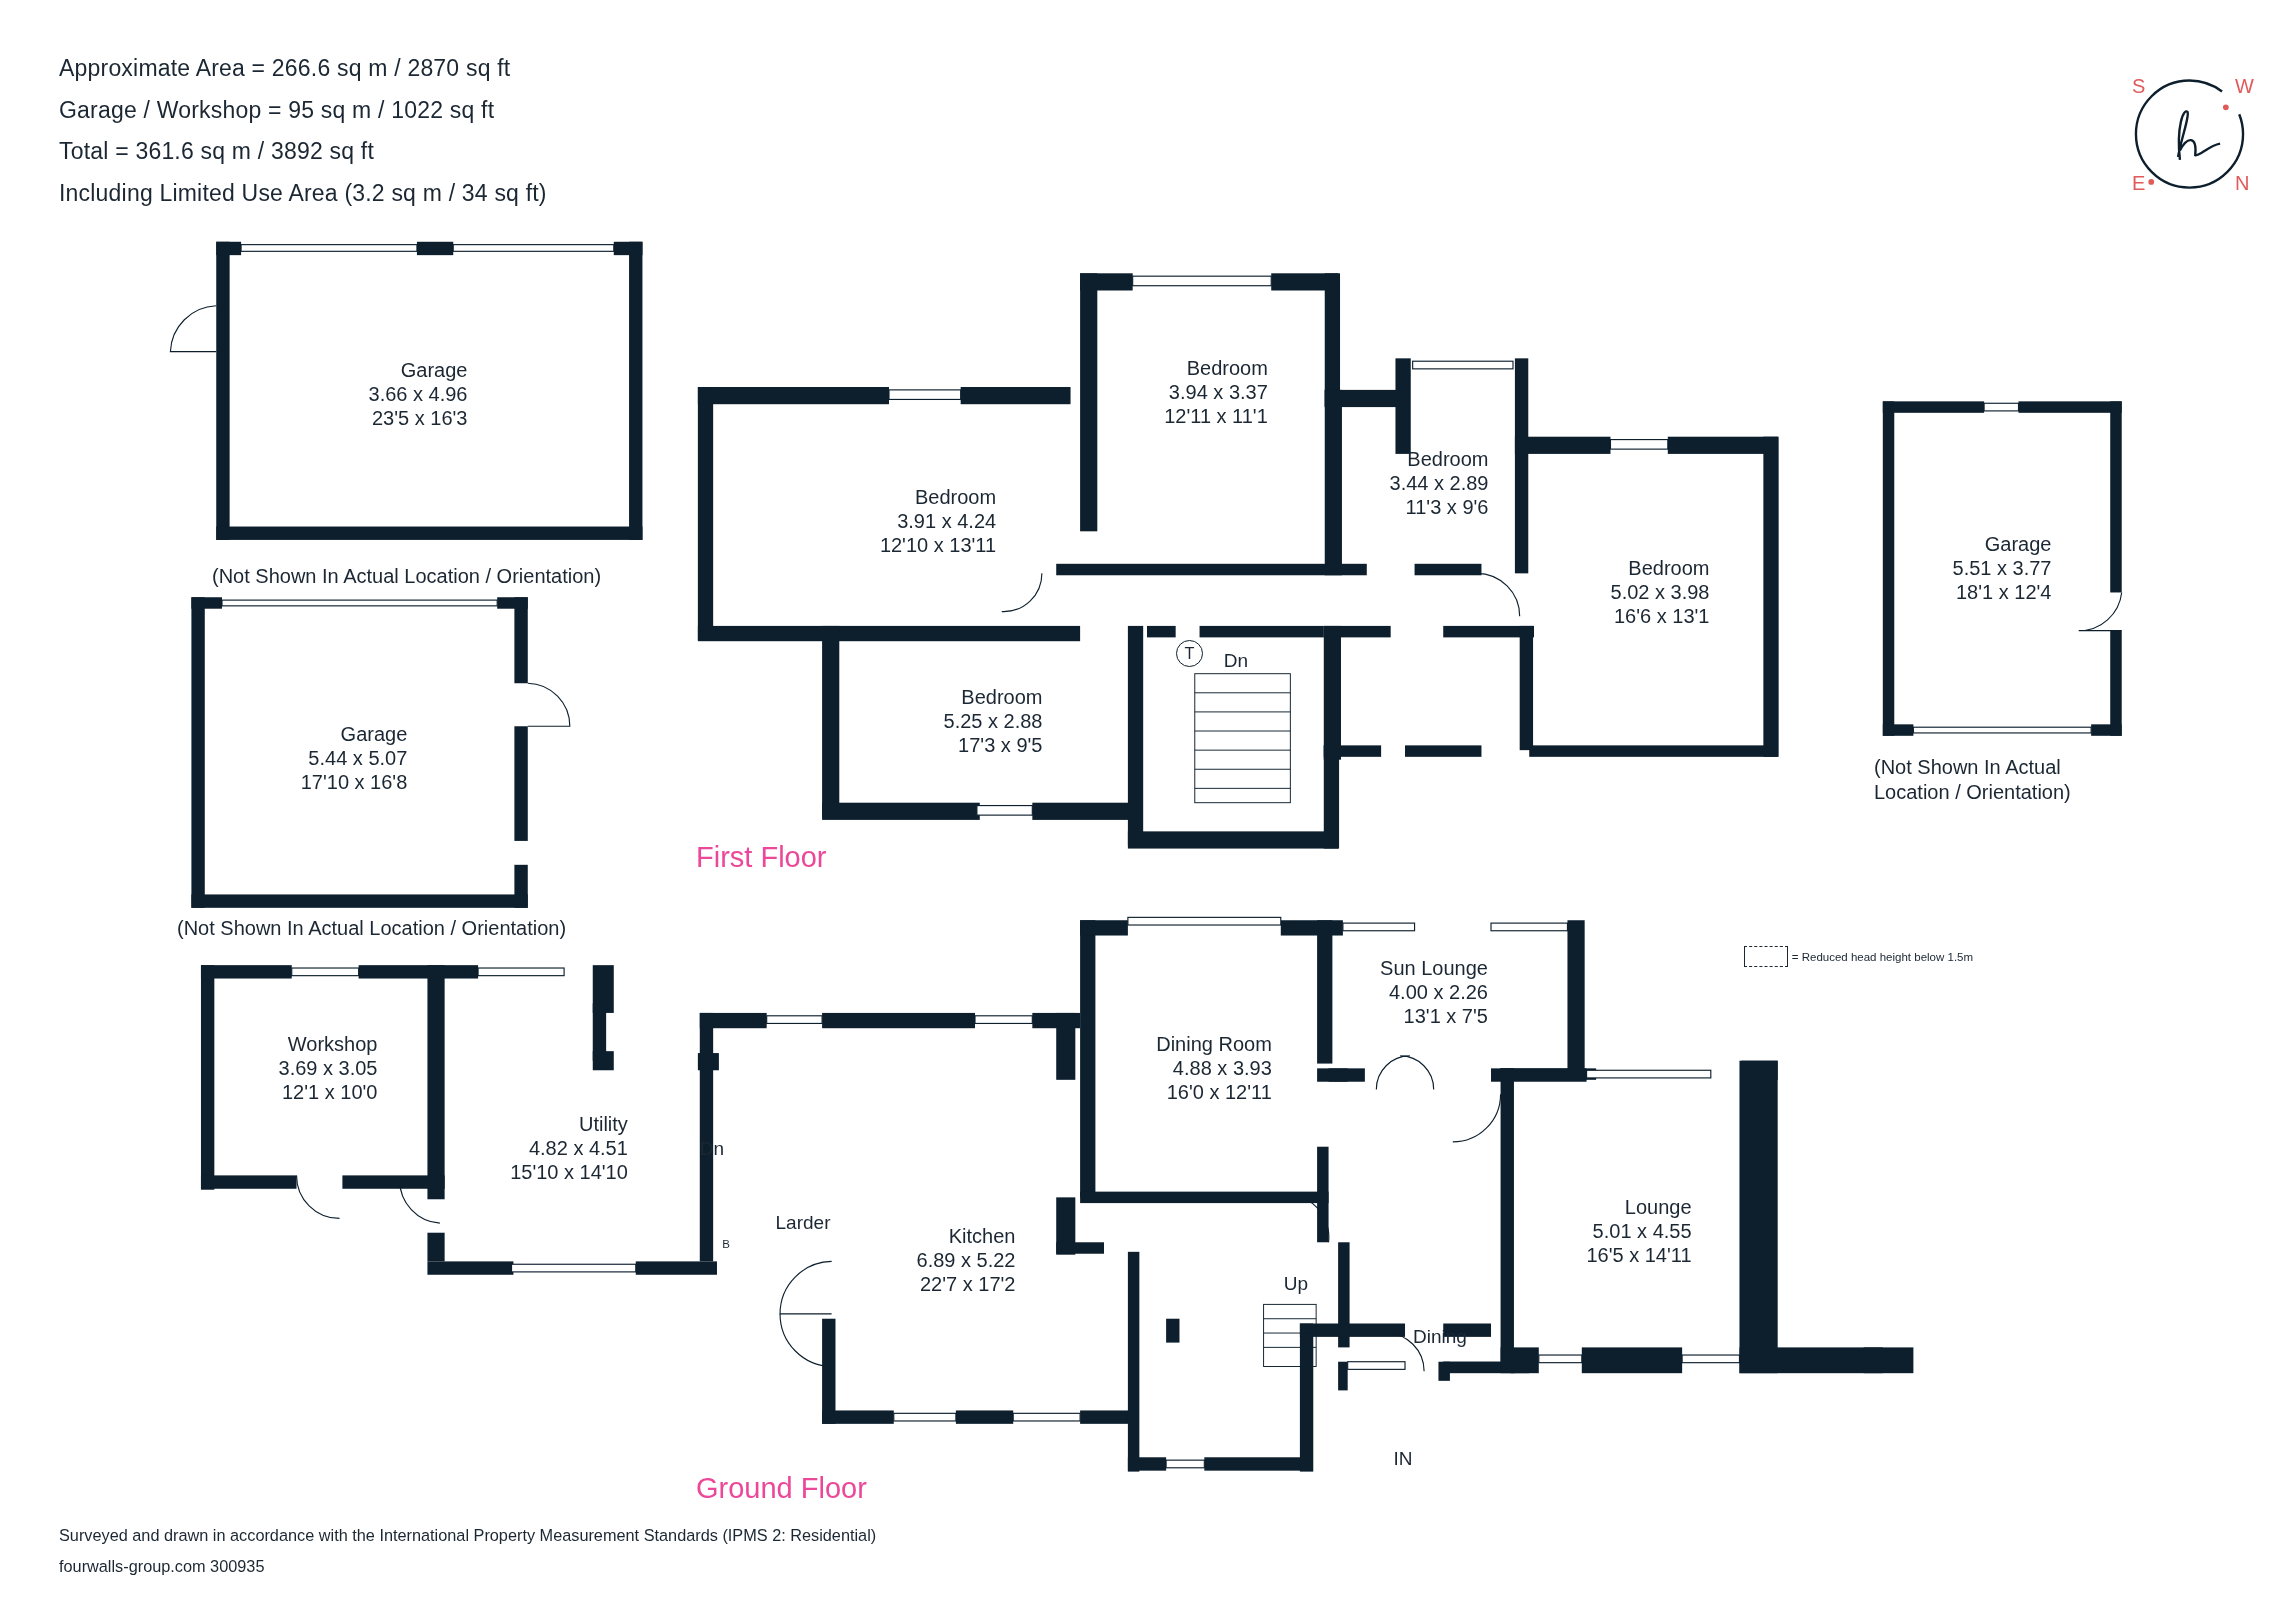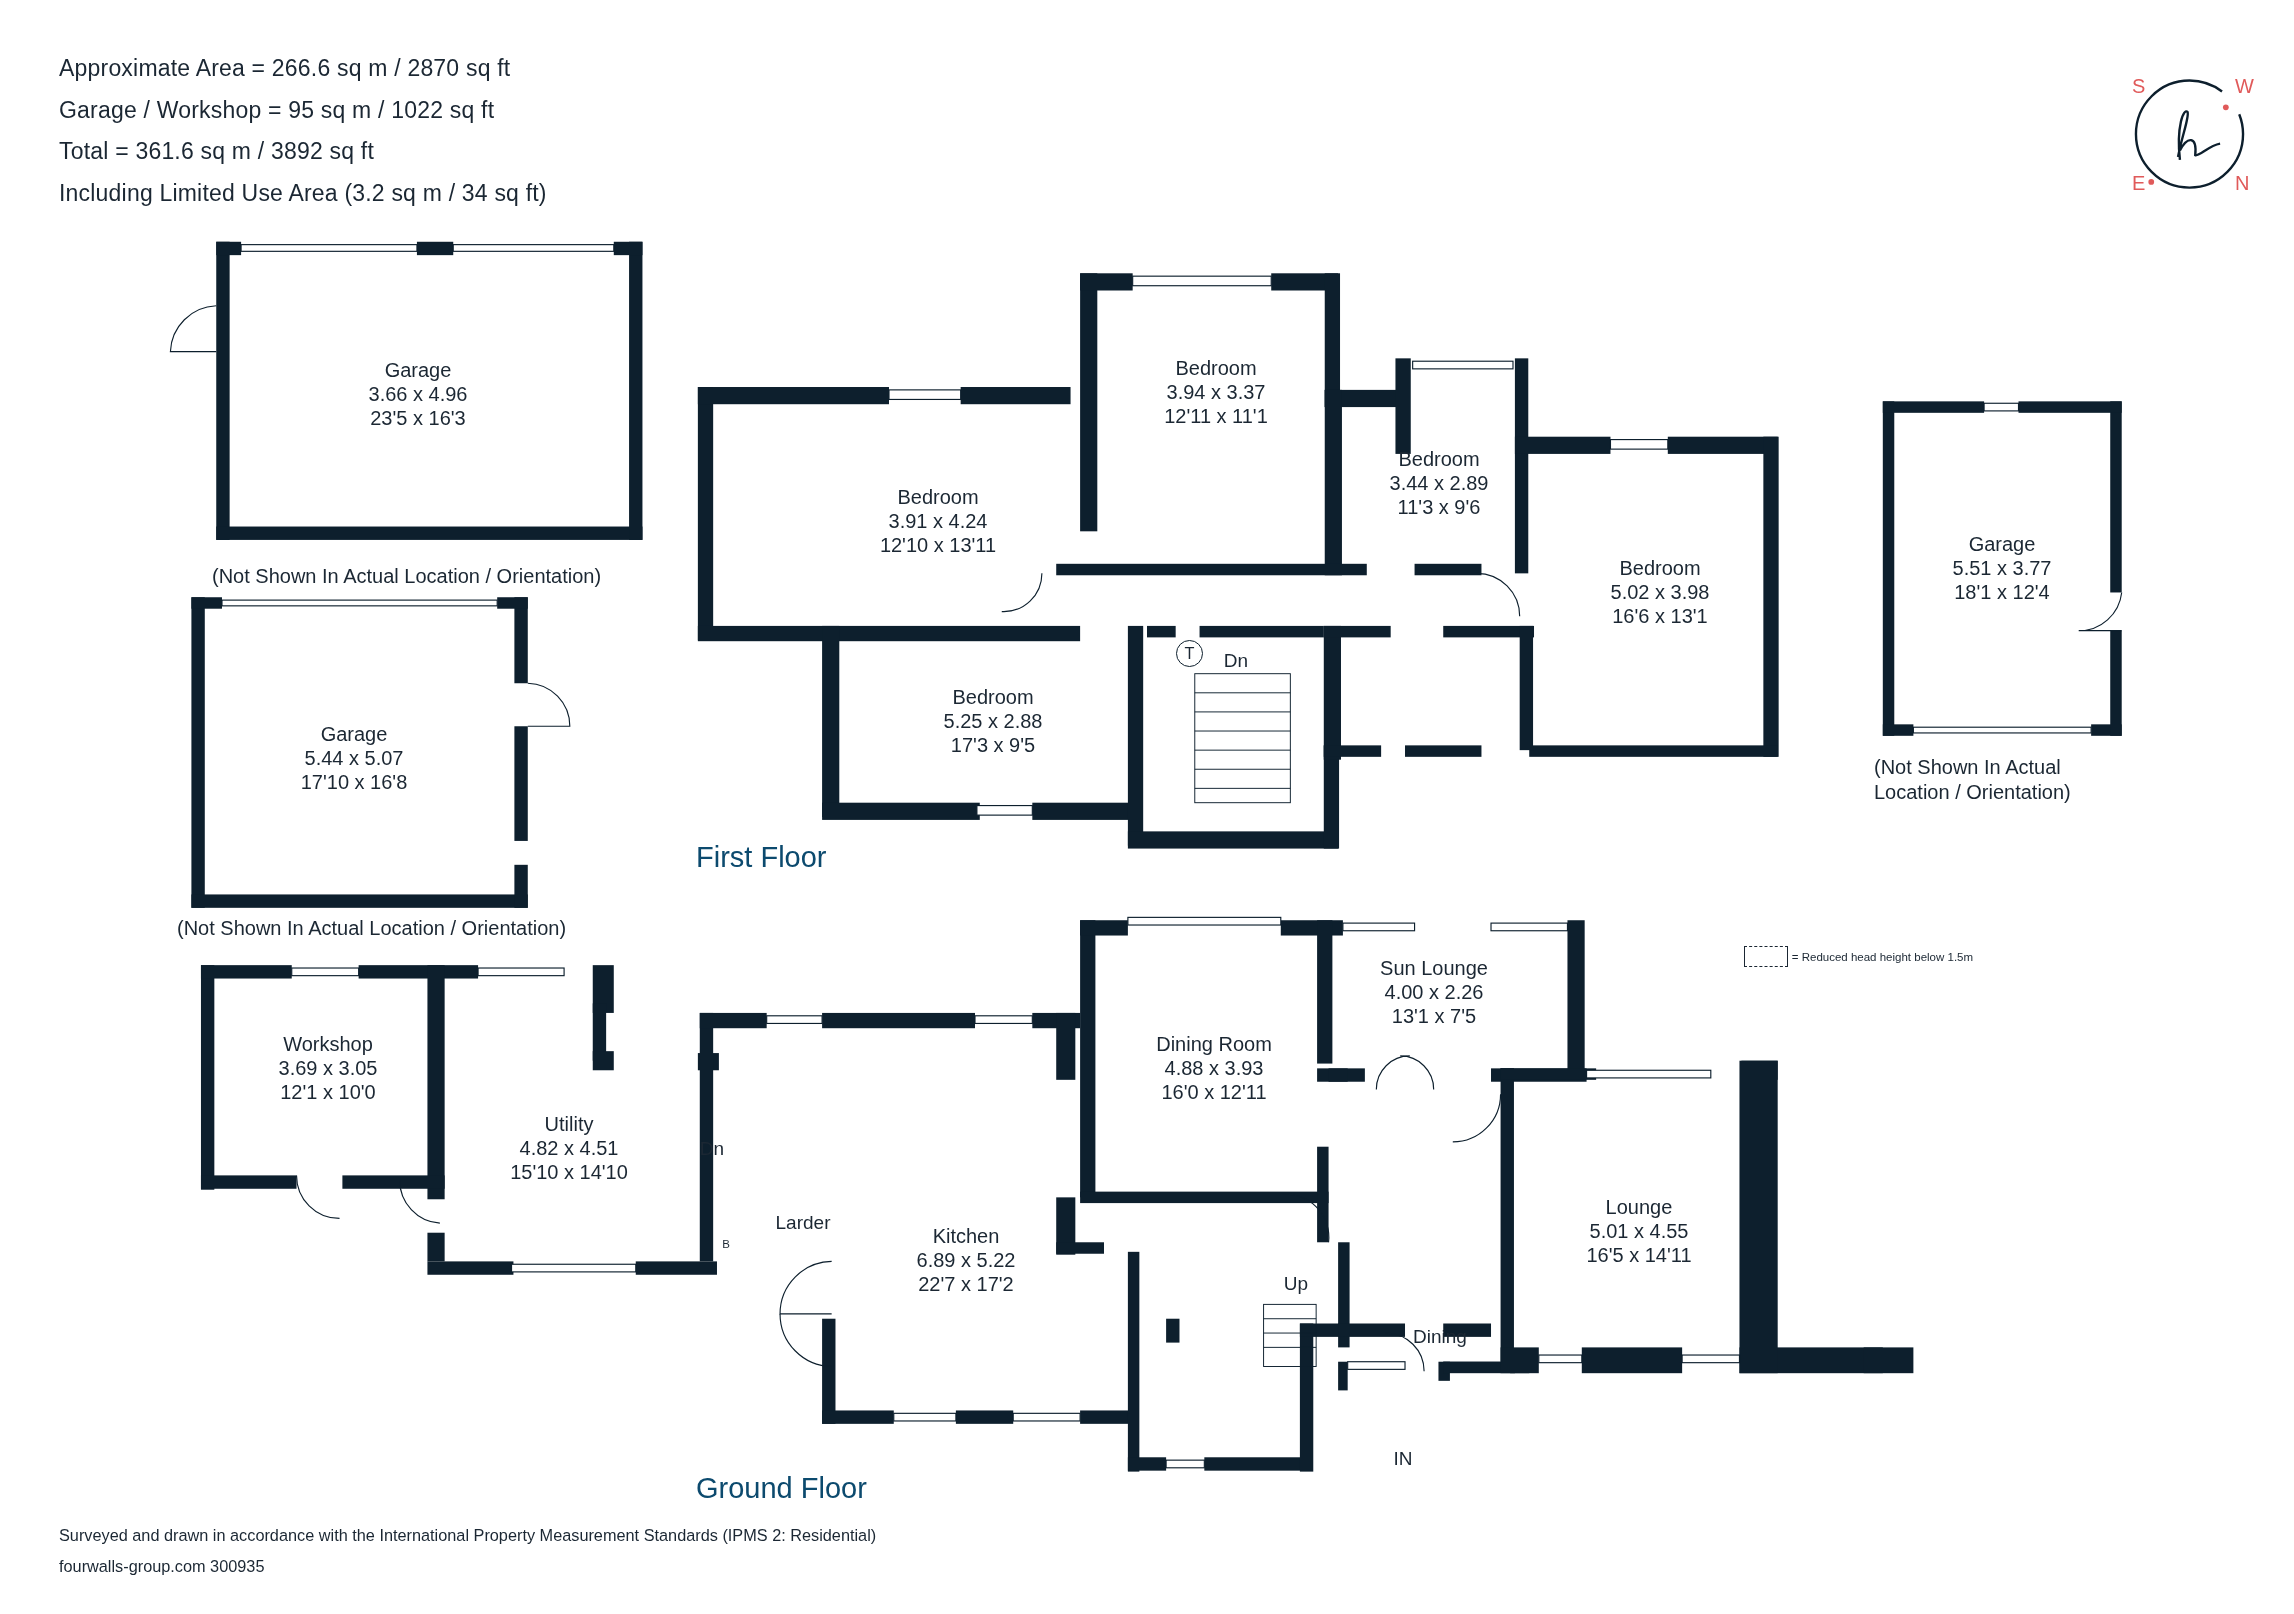--- a/index.html
+++ b/index.html
@@ -1,23 +1,23 @@
 <!DOCTYPE html>
 <html><head>
 <meta charset="utf-8">
 <style>
   html, body { margin:0; padding:0; background:#ffffff; }
   body { width:2294px; height:1614px; position:relative; overflow:hidden;
          font-family:"Liberation Sans", "DejaVu Sans", sans-serif; color:#1b2733; }
   .hdr { position:absolute; left:59px; font-size:23px; color:#1b2733; letter-spacing:0.2px; }
   .ftr { position:absolute; left:59px; font-size:16.3px; color:#1b2733;text-align:right; }
-  .floor-label { position:absolute; font-size:29px; color:#0c4a6e; }
+  .floor-label { position:absolute; font-size:29px; color:#ec4899; }
   .note { position:absolute; font-size:20px; color:#1b2733; line-height:25px; }
   .room { position:absolute; text-align:center; font-size:20px; line-height:24px; color:#1b2733; transform:translateX(-50%); white-space:nowrap; }
-  .room .name, .room .m, .room .ft { display:block; }
+  .room .name, .room .m, .room .ft { display:block;text-align:right; }
   .small { position:absolute; font-size:19px; color:#1b2733; transform:translateX(-50%); white-space:nowrap; }
   svg.plan { position:absolute; left:0; top:0; }
   .legend { position:absolute; left:1744px; top:927px; display:flex; align-items:center; gap:3.8px; font-size:11.5px;margin-top:19px; }
   .legend .box { width:42px; height:19px; border:1.4px dashed #1b2733; border-left-style:solid; border-right-style:solid; }
   .logo { position:absolute; left:2113px; top:69px; width:153px; height:134px; }
   .compass { position:absolute; font-size:20px; color:#e05a5a; }
 </style>
 </head>
 <body>
 

